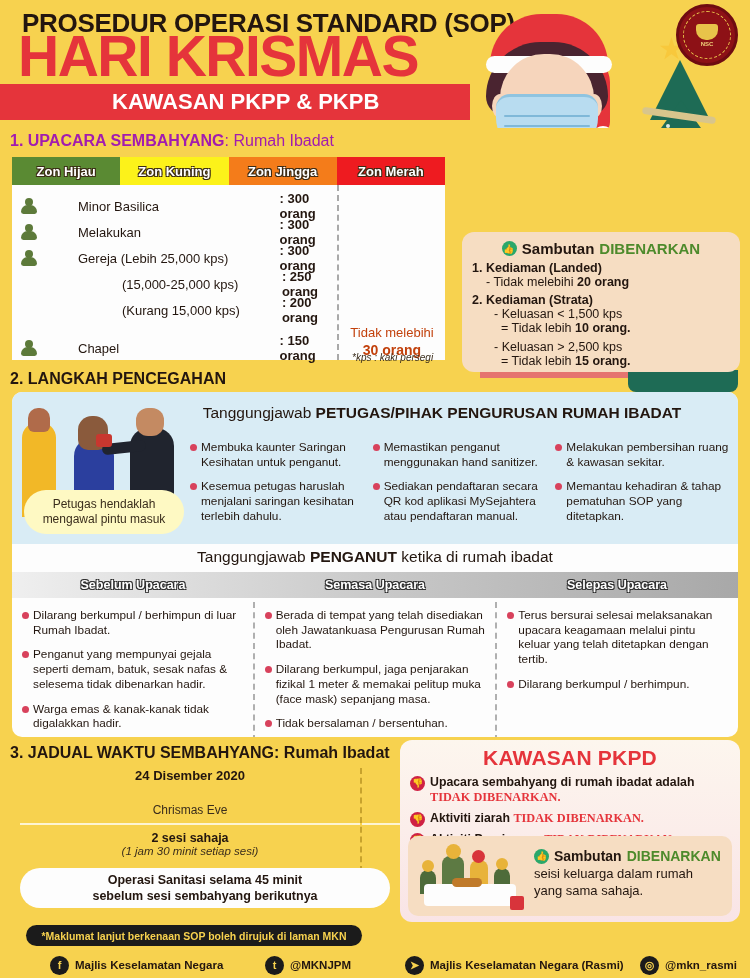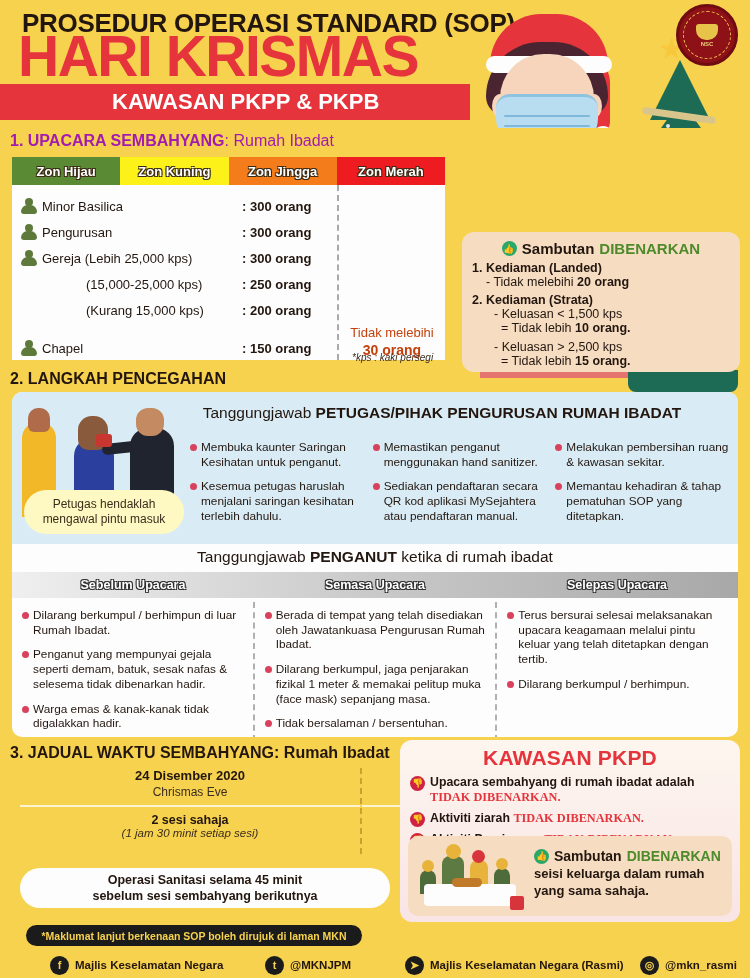--- a/index.html
+++ b/index.html
@@ -82,21 +82,21 @@
            text-shadow: -1px -1px 0 #3a2a14, 1px -1px 0 #3a2a14, -1px 1px 0 #3a2a14, 1px 1px 0 #3a2a14; }
   .zc-green { background:#5a8a33; }
   .zc-yellow { background:#fcf21a; }
   .zc-orange { background:#f47c1a; }
   .zc-red { background:#ee1b20; }
   .tbl-body { position:absolute; left:12px; top:185px; width:433px; height:175px; background:#fdfdfd; display:flex; }
   .tbl-left { width: 325px; position: relative; padding-top: 8px; }
   .tbl-right { flex:1; border-left: 2px dashed #a9a9a9; display:flex; align-items:flex-end; justify-content:center;
                text-align:center; font-size: 13px; color:#c2410c; line-height: 1.35; }
   .tbl-right b { font-size: 14px; }
-  .vrow { display:flex; align-items:center; height: 26px; padding-left: 8px; }
+  .vrow { display:flex; align-items:center; height: 26px; padding-left: 8px; gap: 36px; }
   .vrow.gap { margin-top: 12px; }
   .vicon { width:18px; height:18px; margin-right: 4px; flex:none; position:relative; }
   .vicon::before { content:""; position:absolute; left:5px; top:1px; width:8px; height:8px; background:#5d7a3a; border-radius:50%; }
   .vicon::after { content:""; position:absolute; left:1px; top:8px; width:16px; height:9px; background:#5d7a3a; border-radius: 8px 8px 3px 3px; }
   .vlabel { font-size: 13px; color:#23160f; width: 200px; }
   .vlabel.ind { padding-left: 44px; width: 200px; }
   .vnum { font-size: 13px; font-weight: bold; color:#23160f; }
   .kps-note { position:absolute; left: 352px; top: 352px; font-size: 10px; font-style: italic; color:#3a2d1c; }
 
   
@@ -143,21 +143,21 @@
   .s2-botcols { position:absolute; left: 0; top: 210px; width: 726px; display:flex; }
   .s2-bcol { flex:1; padding: 6px 10px 0 10px; }
   .s2-bcol + .s2-bcol { border-left: 2px dashed #b0b0b0; }
 
   
   .sec3-head { position:absolute; left: 10px; top: 744px; font-size: 16px; font-weight:bold; color:#23160f; }
   .sched { position:absolute; left: 20px; top: 768px; width: 370px; display:flex; }
   .sch-col { flex:1; text-align:center; }
   .sch-col + .sch-col { border-left: 2px dashed #c7a22d; }
   .sch-date { font-size: 13px; font-weight:bold; color:#23160f; }
-  .sch-name { font-size: 12px; color:#3a2d1c; margin-top:2px; }
+  .sch-name { font-size: 12px; color:#3a2d1c; margin-top:20px; }
   .sch-div { width: 340px; height: 2px; background: rgba(255,255,255,.75); margin: 6px auto 0 auto; }
   .sch-time { font-size: 13px; font-weight:bold; color:#23160f; }
   .sch-sesi { font-size: 12.5px; font-weight:bold; color:#23160f; }
   .sch-note { font-size: 11.5px; font-style: italic; color:#3a2d1c; }
   .sanitasi { position:absolute; left: 20px; top: 868px; width: 370px; height: 40px; background:#fdfdfd;
               border-radius: 20px; display:flex; align-items:center; justify-content:center; text-align:center;
               font-size: 12.5px; font-weight:bold; color:#23160f; line-height:1.3; }
 
   
   .pkpd { position:absolute; left: 400px; top: 740px; width: 340px; height: 182px;
@@ -170,21 +170,21 @@
   .pk-no { color:#e5343b;font-family:Liberation Serif, serif; }
   .famroom { position:absolute; left: 8px; top: 96px; width: 324px; height: 80px; background:#f6ddc2; border-radius: 10px; }
   .fam-illu { position:absolute; left: 10px; top: 8px; width: 105px; height: 66px; }
   .f-tbl { position:absolute; left:6px; top:40px; width:92px; height:22px; background:#fdfdfd; border-radius:4px; }
   .f-p { position:absolute; border-radius: 8px 8px 0 0; }
   .f-food { position:absolute; left:34px; top:34px; width:30px; height:9px; background:#c07a2a; border-radius:5px; }
   .f-gift { position:absolute; left:92px; top:52px; width:14px; height:14px; background:#d8343b; border-radius:2px; }
   .fam-txt { position:absolute; left: 126px; top: 12px; }
   .fam-head { display:flex; align-items:center; font-size: 14px; font-weight:bold; color:#23160f; }
   .fam-head .ok { color:#4d8a2b; margin-left:5px; }
-  .fam-line { font-size: 13px; font-weight:bold; color:#23160f; margin-top:2px; }
+  .fam-line { font-size: 13px; font-weight:normal; color:#23160f; margin-top:2px; }
 
   
   .foot-pill { position:absolute; left: 26px; top: 925px; width: 336px; height: 21px;
                background:#1b1b1b; border-radius: 11px; display:flex; align-items:center; justify-content:center;
                font-size: 10.5px; font-weight:bold; color:#f7d24f; }
   .socials { position:absolute; left: 0; top: 952px; width: 750px; height: 26px; display:flex; align-items:center; }
   .soc { display:flex; align-items:center; }
   .soc-ic { width: 19px; height: 19px; border-radius: 50%; background:#1b1b1b; color:#f7d24f;
             font-size: 11px; display:flex; align-items:center; justify-content:center; margin-right: 6px; flex:none; font-weight:bold; }
   .soc-tx { font-size: 11.5px; font-weight:bold; color:#23160f; white-space:nowrap; }
@@ -256,21 +256,21 @@
 
   <div class="tbl-body">
     <div class="tbl-left">
       <div class="vrow">
         <div class="vicon"></div>
         <div class="vlabel">Minor Basilica</div>
         <div class="vnum">: 300 orang</div>
       </div>
       <div class="vrow">
         <div class="vicon"></div>
-        <div class="vlabel">Pengurusan</div>
+        <div class="vlabel">Melakukan</div>
         <div class="vnum">: 300 orang</div>
       </div>
       <div class="vrow">
         <div class="vicon"></div>
         <div class="vlabel">Gereja (Lebih 25,000 kps)</div>
         <div class="vnum">: 300 orang</div>
       </div>
       <div class="vrow">
         <div class="vicon" style="visibility:hidden"></div>
         <div class="vlabel ind">(15,000-25,000 kps)</div>

